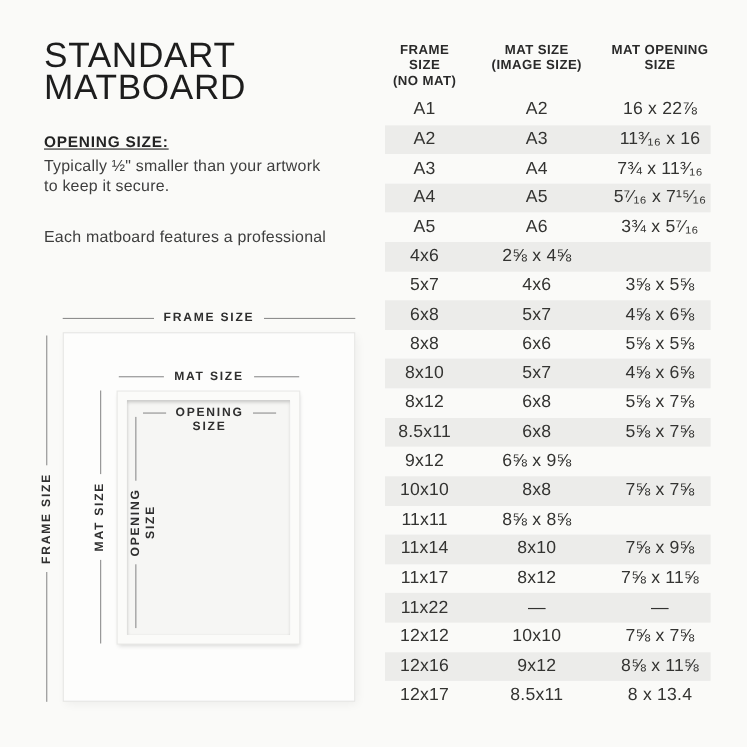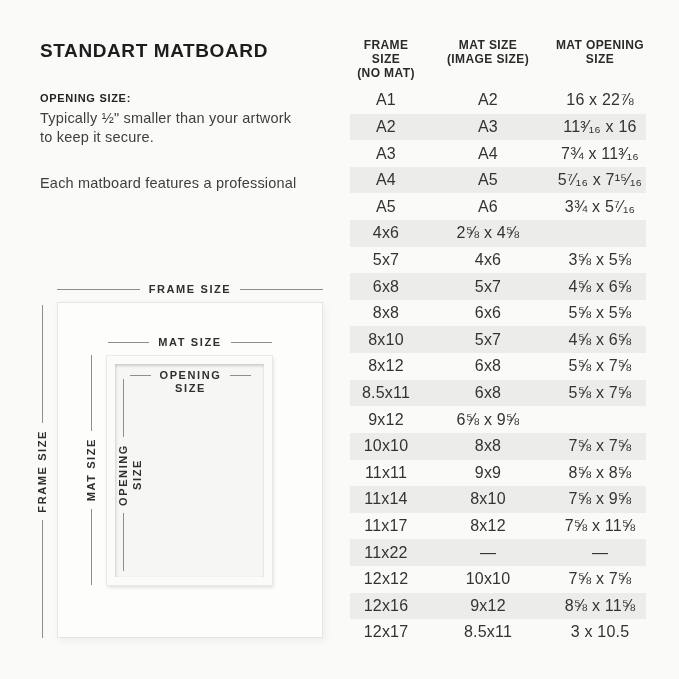--- a/index.html
+++ b/index.html
@@ -9,27 +9,27 @@
     -webkit-font-smoothing:antialiased;
   }
   #canvas{
     position:relative;width:679px;height:679px;
     background:#fafaf8;overflow:hidden;color:#2e2e2e;
   }
 
   
   .left-col{position:absolute;left:40px;top:36px;width:302px;}
   h1{
-    margin:0;font-size:19px;line-height:29px;font-weight:700;
+    margin:0;font-size:32px;line-height:29px;font-weight:400;
     letter-spacing:.6px;color:#1d1d1d;
   }
   .sec{margin-top:27px;}
   .sec h2{
-    margin:0 0 5px;font-size:11px;font-weight:700;
-    letter-spacing:.7px;color:#232323;
+    margin:0 0 5px;font-size:14px;font-weight:700;
+    letter-spacing:.7px;color:#232323;text-decoration:underline;
   }
   .sec p{margin:0;font-size:14.5px;line-height:19px;color:#3e3e3e;letter-spacing:.2px;}
 
   
   #frame-box{
     position:absolute;left:57px;top:302px;width:266px;height:336px;
     background:#fdfdfc;border:1px solid #e5e5e3;box-sizing:border-box;
     box-shadow:2px 3px 8px rgba(0,0,0,.05);z-index:1;
   }
   #mat-box{
@@ -235,21 +235,20 @@
       </div>
 
       <div class="row alt">
         <div class="cell">10x10</div>
         <div class="cell">8x8</div>
         <div class="cell">7⅝ x 7⅝</div>
       </div>
 
       <div class="row">
         <div class="cell">11x11</div>
-        <div class="cell">9x9</div>
         <div class="cell">8⅝ x 8⅝</div>
       </div>
 
       <div class="row alt">
         <div class="cell">11x14</div>
         <div class="cell">8x10</div>
         <div class="cell">7⅝ x 9⅝</div>
       </div>
 
       <div class="row">
@@ -272,17 +271,17 @@
 
       <div class="row alt">
         <div class="cell">12x16</div>
         <div class="cell">9x12</div>
         <div class="cell">8⅝ x 11⅝</div>
       </div>
 
       <div class="row">
         <div class="cell">12x17</div>
         <div class="cell">8.5x11</div>
-        <div class="cell">3 x 10.5</div>
+        <div class="cell">8 x 13.4</div>
       </div>
     </div>
 
 </div>
 
 </body></html>

